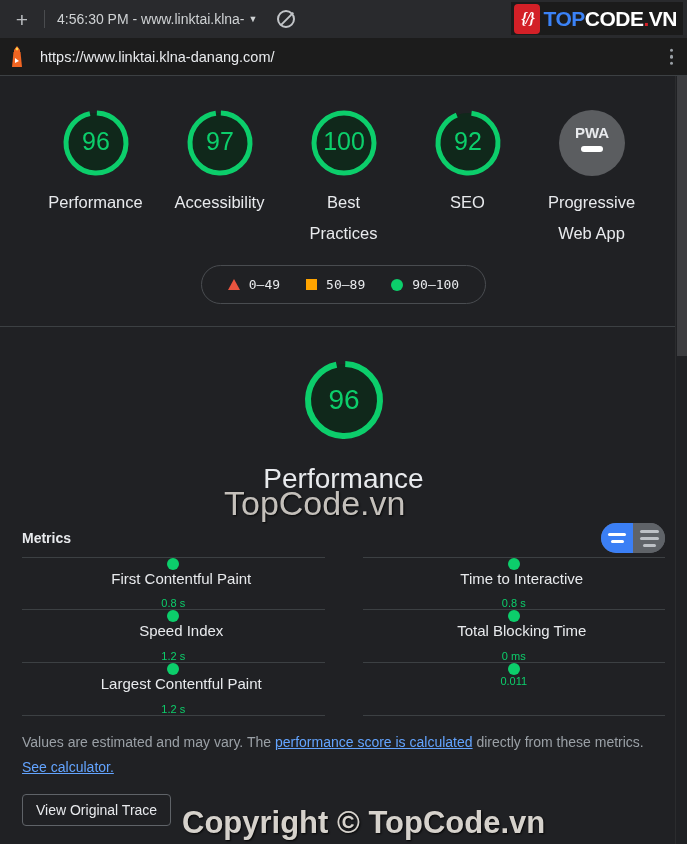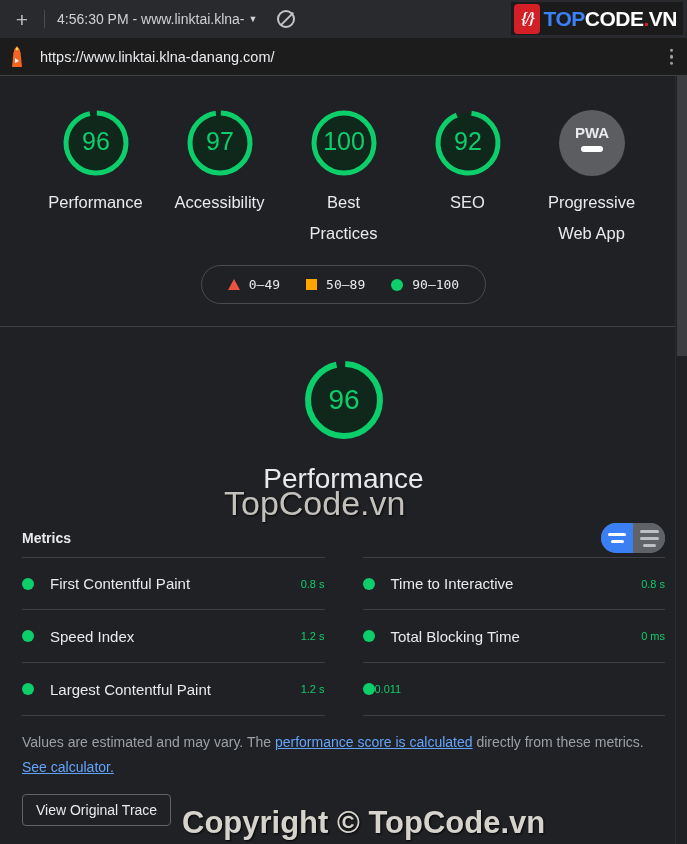--- a/index.html
+++ b/index.html
@@ -113,21 +113,21 @@
   .tg-on{ background:#3b7ff5; }
   .tg-off{ background:#5f6368; }
   .bar{ height:3px; border-radius:2px; }
   .tg-on .bar{ background:#fff; }
   .tg-off .bar{ background:#bdc1c6; }
 
   .metrics-grid{ display:flex; padding:0 22px; gap:38px; }
   .mcol{ flex:1; }
   .mrow{
     display:flex; align-items:center; height:53px;
-    border-bottom:1px solid #3c4043; font-size:15px;
+    border-bottom:1px solid #3c4043; font-size:15px;flex-direction:column;
   }
   .mrow:first-child{ border-top:1px solid #3c4043; }
   .mdot{ width:12px;height:12px;border-radius:50%;background:#0cce6b; flex:0 0 auto; }
   .mname{ padding-left:16px; color:#e8eaed; flex:1; }
   .mval{ color:#0cce6b; font-size:11px; }
 
   
   .foot{ padding:14px 22px 0; font-size:14px; color:#9aa0a6; line-height:25px; }
   .foot a{ color:#63a4ff; text-decoration:underline; }
   .trace-row{ padding:14px 22px 0; }

